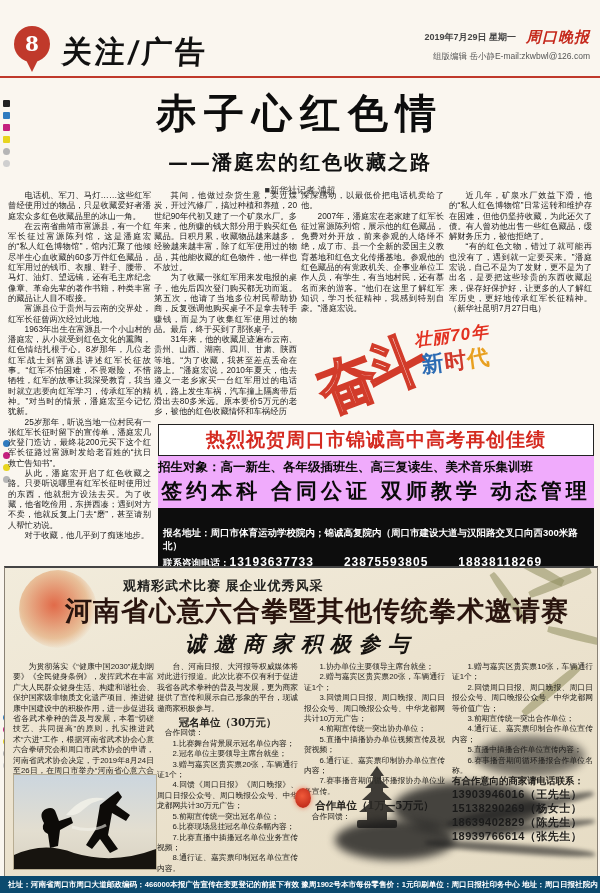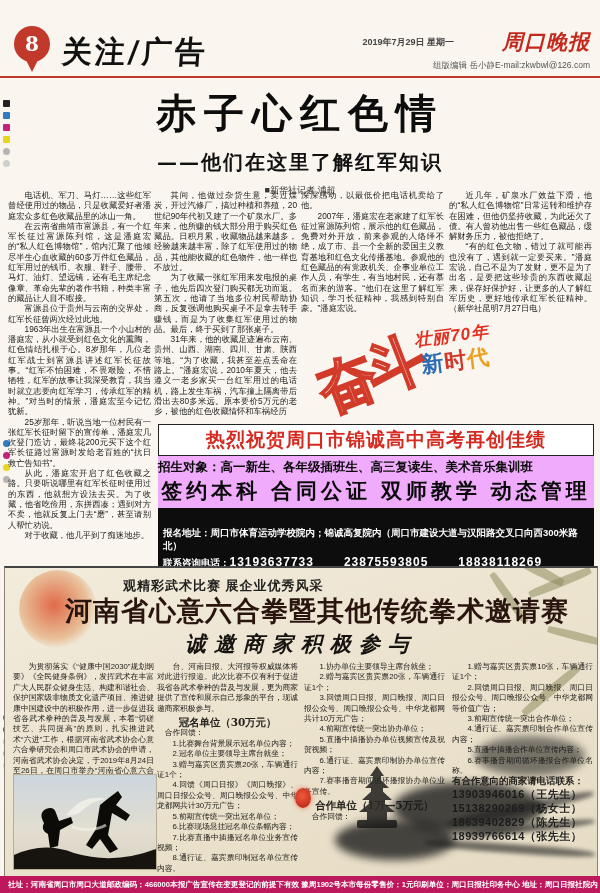--- a/index.html
+++ b/index.html
@@ -8,24 +8,24 @@
   
   .hdr-rule{position:absolute;left:0;top:76px;width:600px;height:2px;background:#c0392b;}
   .pin{position:absolute;left:14px;top:26px;width:36px;height:36px;background:#c0392b;border-radius:50%;
        display:flex;align-items:center;justify-content:center;}
   .pin:after{content:"";position:absolute;left:10px;top:30px;border-left:8px solid transparent;
        border-right:8px solid transparent;border-top:16px solid #c0392b;}
   .pin-num{color:#fff;font-family:"DejaVu Serif",serif;font-weight:bold;font-size:20px;position:relative;z-index:2;}
   .section-title{position:absolute;left:62px;top:32px;font-family:"DejaVu Serif",serif;font-weight:bold;
        font-size:30px;letter-spacing:3px;color:#111;transform:skewX(-4deg);}
   .hdr-right{position:absolute;right:10px;top:28px;text-align:right;}
-  .hdr-row1{display:flex;align-items:center;justify-content:flex-end;}
+  .hdr-row1{display:flex;align-items:center;justify-content:flex-end;gap:10px;}
   .hdr-date{font-size:9px;color:#444;font-weight:bold;}
-  .masthead{font-family:"DejaVu Serif",serif;font-weight:bold;font-style:italic;font-size:21px;
-       color:#c5281c;letter-spacing:1px;margin-left:48px;}
+  .masthead{font-family:"DejaVu Serif",serif;font-weight:bold;font-style:italic;font-size:15px;
+       color:#c5281c;letter-spacing:1px;}
   .hdr-row2{margin-top:4px;font-size:8.5px;color:#555;display:flex;justify-content:flex-end;}
   
   .reg{position:absolute;left:3px;width:7px;}
   .reg i{display:block;width:7px;height:7px;margin-bottom:5px;}
   .reg .sq{border-radius:1px;} .reg .ci{border-radius:50%;}
   
   .headline{position:absolute;left:80px;top:86px;width:440px;text-align:center;}
   .h-title{font-family:"DejaVu Serif",serif;font-weight:bold;font-size:40px;letter-spacing:8px;color:#0d0d0d;}
   .h-sub{margin-top:8px;font-family:"DejaVu Serif",serif;font-weight:bold;font-size:20px;letter-spacing:2px;color:#111;}
   .h-by{margin-top:8px;font-size:9px;color:#333;}
@@ -80,21 +80,21 @@
   .w-contact-h{font-weight:bold;font-size:9.5px;margin-top:6px;text-indent:0 !important;}
   .w-phone{font-weight:bold;font-size:11px;letter-spacing:.5px;text-indent:0 !important;
        text-shadow:0 0 2px #f2ecdc,0 0 2px #f2ecdc;line-height:14px;}
   .w-photo{position:absolute;left:8px;top:206px;width:142px;height:94px;border:1px solid #b8ad93;}
   .pagoda{position:absolute;left:352px;top:198px;opacity:.9;}
   .ink{position:absolute;background:#181818;border-radius:50%;filter:blur(4px);opacity:.78;}
   .ink-streak{position:absolute;background:#202020;filter:blur(2px);opacity:.6;border-radius:40%;}
   .lantern{position:absolute;left:290px;top:220px;width:16px;height:20px;border-radius:50%;
        background:radial-gradient(circle at 45% 40%,#f05a3a,#b31e12);box-shadow:0 0 5px rgba(240,90,58,.8);}
   
-  .footer{position:absolute;left:0;top:876px;width:600px;height:17px;background:#be185d;color:#fff;
+  .footer{position:absolute;left:0;top:876px;width:600px;height:17px;background:#0c4a6e;color:#fff;
        display:flex;align-items:center;justify-content:space-between;padding:0 8px;box-sizing:border-box;
        font-size:7.6px;font-weight:bold;white-space:nowrap;}
 </style>
 </head>
 <body>
 
 <div id="page">
 
   <div class="reg" style="top:100px;">
     <i class="sq" style="background:#222;"></i>
@@ -129,21 +129,21 @@
     </div>
     <div class="hdr-row2">
       <span>组版编辑 岳小静</span>
       <span>E-mail:zkwbwl@126.com</span>
     </div>
   </div>
   <div class="hdr-rule"></div>
 
   <div class="headline">
     <div class="h-title">赤子心红色情</div>
-    <div class="h-sub">——他们在这里了解红军知识</div>
+    <div class="h-sub">——潘庭宏的红色收藏之路</div>
     <div class="h-by">■新华社记者 浦超</div>
   </div>
 
   <div class="col" id="col1">
     <p>电话机、军刀、马灯……这些红军曾经使用过的物品，只是收藏爱好者潘庭宏众多红色收藏品里的冰山一角。</p>
     <p>在云南省曲靖市富源县，有一个红军长征过富源陈列馆，这是潘庭宏的“私人红色博物馆”，馆内汇聚了他倾尽半生心血收藏的60多万件红色藏品，红军用过的钱币、衣服、鞋子、腰带、马灯、油灯、望远镜，还有毛主席纪念像章、革命先辈的著作书籍，种类丰富的藏品让人目不暇接。</p>
     <p>富源县位于贵州与云南的交界处，红军长征曾两次经过此地。</p>
     <p>1963年出生在富源县一个小山村的潘庭宏，从小就受到红色文化的熏陶，红色情结扎根于心。8岁那年，几位老红军战士到富源县讲述红军长征故事。“红军不怕困难，不畏艰险，不惜牺牲，红军的故事让我深受教育，我当时就立志要向红军学习，传承红军的精神。”对当时的情景，潘庭宏至今记忆犹新。</p>
     <p>25岁那年，听说当地一位村民有一张红军长征时留下的宣传单，潘庭宏几次登门造访，最终花200元买下这个红军长征路过富源时发给老百姓的“抗日救亡告知书”。</p>
     <p>从此，潘庭宏开启了红色收藏之路。只要听说哪里有红军长征时使用过的东西，他就想方设法去买。为了收藏，他省吃俭用，东拼西凑；遇到对方不卖，他就反复上门去“磨”，甚至请别人帮忙劝说。</p>

